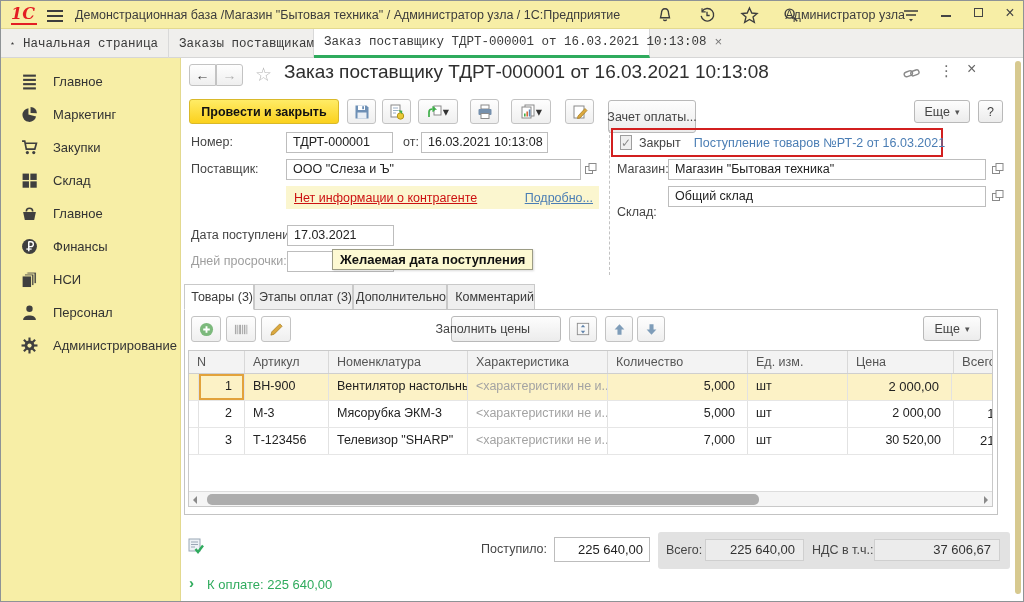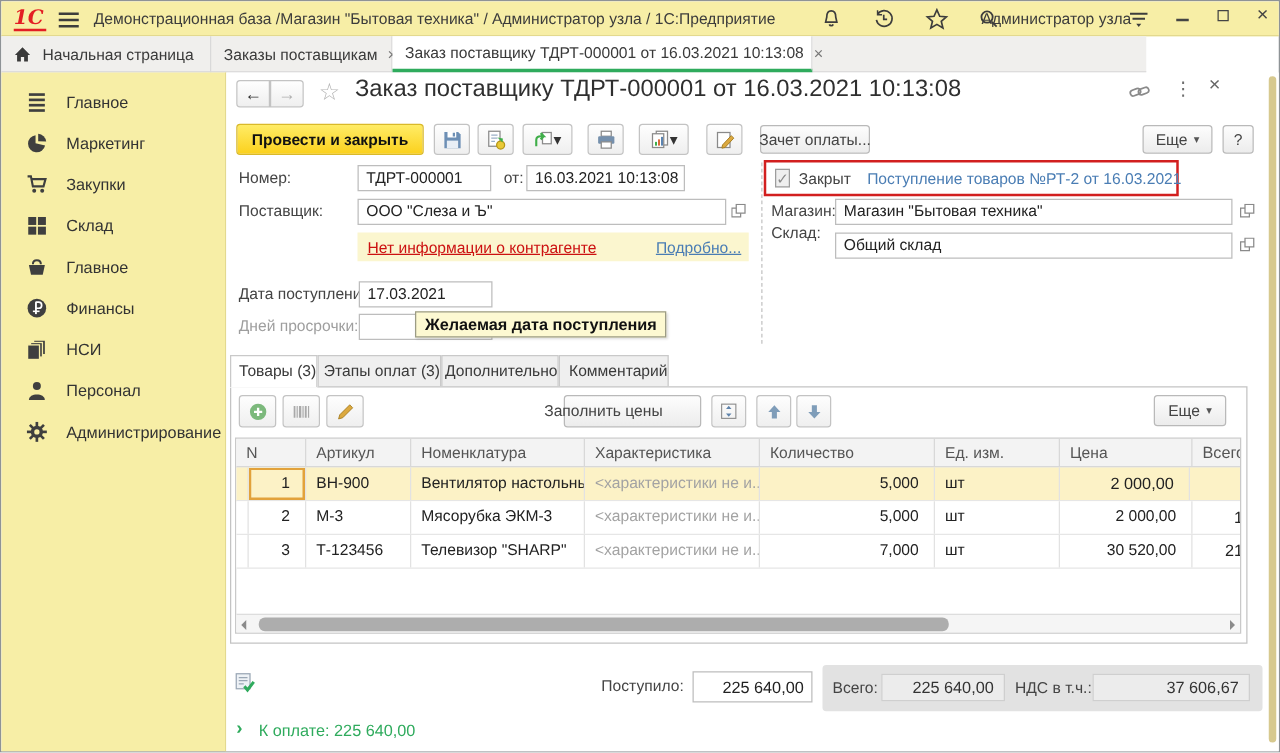--- a/index.html
+++ b/index.html
@@ -16,22 +16,22 @@
             border-bottom:2px solid #e31e24; padding:0 2px 0 0; line-height:18px;}
   .hamburger span { display:block; width:16px; height:2px; background:#3d3d3d; margin:3px 0; }
   #win-title { left:74px; top:7px; color:#3c3c3c; }
   .tb-icon { width:22px; height:20px; display:flex; align-items:center; justify-content:center; cursor:default; }
   #user-name { right:120px; top:7px; color:#3c3c3c; }
   .win-ctl { width:22px; height:18px; text-align:center; line-height:16px; color:#444; font-size:14px; }
   .maxbox { display:inline-block; width:9px; height:9px; border:1.4px solid #444; margin-top:4px; }
   .minline { display:inline-block; width:10px; height:2px; background:#444; margin-top:10px; }
 
   
-  #tabbar { position:absolute; left:0; top:28px; width:916px; height:29px; background:#f0efed;
-            border-bottom:1px solid #d6d6d6; }
+  #tabbar { position:absolute; left:0; top:28px; width:1024px; height:29px; background:#f0efed;
+            border-bottom:1px solid #d6d6d6;font-family:Liberation Mono, monospace; }
   .top-tab { position:absolute; top:0; height:29px; display:flex; align-items:center;
              border-right:1px solid #d9d9d9; padding:0 10px; color:#3a3a3a; white-space:nowrap; }
   .top-tab.active { background:#fff; border-bottom:3px solid var(--accent-green,#2fab5d); }
   .tab-x { margin-left:8px; color:#777; font-size:13px; }
 
   
   #sidebar { position:absolute; left:0; top:57px; width:180px; height:545px;
              background:var(--panel-yellow,#f7eea6); border-right:1px solid #e3d98f; }
   .side-item { position:relative; height:33px; display:flex; align-items:center; cursor:default; }
   .side-item .sicon { position:absolute; left:20px; width:17px; height:17px; }
@@ -333,21 +333,21 @@
           <rect x="8.8" y="5.5" width="1.6" height="7" fill="#5b84b1"></rect>
       </svg>
       <span class="caret">▾</span>
     </div>
     <div class="abs icon-btn" style="left:384px; top:41px; width:29px; height:25px;">
       <svg width="16" height="16" viewBox="0 0 16 16">
         <rect x="2" y="2" width="10" height="12" fill="#fff" stroke="#8a8a8a"></rect>
         <path d="M6 12 L13 4.5 L15 6.5 L8 14 L5.5 14.5 Z" fill="#dca93f" stroke="#a87f23" stroke-width="0.8"></path>
       </svg>
     </div>
-    <div class="abs btn" style="left:427px; top:42px; width:88px; height:23px;">
+    <div class="abs btn" style="left:427px; top:42px; width:88px; height:33px;">
         <span>Зачет оплаты...</span>
       </div>
 
     <div class="abs btn" style="left:733px; top:42px; width:56px; height:23px;">
       <span>Еще</span>
       <span class="caret">▾</span>
     </div>
     <div class="abs btn" style="left:797px; top:42px; width:25px; height:23px;">
         <span>?</span>
       </div>
@@ -391,21 +391,21 @@
 
     <div class="abs lbl" style="left:436px; top:104px;">Магазин:</div>
     <div class="abs inp" style="left:487px; top:101px; width:318px;">Магазин "Бытовая техника"</div>
     <div class="abs open-icon" style="left:809px; top:103px;">
       <svg width="12" height="12" viewBox="0 0 12 12" fill="#fff" stroke="#8a8a8a">
         <rect x="0.5" y="3.5" width="7" height="7"></rect>
           <rect x="4" y="0.5" width="7" height="7"></rect>
       </svg>
     </div>
 
-    <div class="abs lbl" style="left:436px; top:121px;">Склад:</div>
+    <div class="abs lbl" style="left:436px; top:147px;">Склад:</div>
     <div class="abs inp" style="left:487px; top:128px; width:318px;">Общий склад</div>
     <div class="abs open-icon" style="left:809px; top:130px;">
       <svg width="12" height="12" viewBox="0 0 12 12" fill="#fff" stroke="#8a8a8a">
         <rect x="0.5" y="3.5" width="7" height="7"></rect>
           <rect x="4" y="0.5" width="7" height="7"></rect>
       </svg>
     </div>
 
     <div class="page-tab active" style="left:3px; width:70px; top:226px; height:26px;">
         <span>Товары (3)</span>

